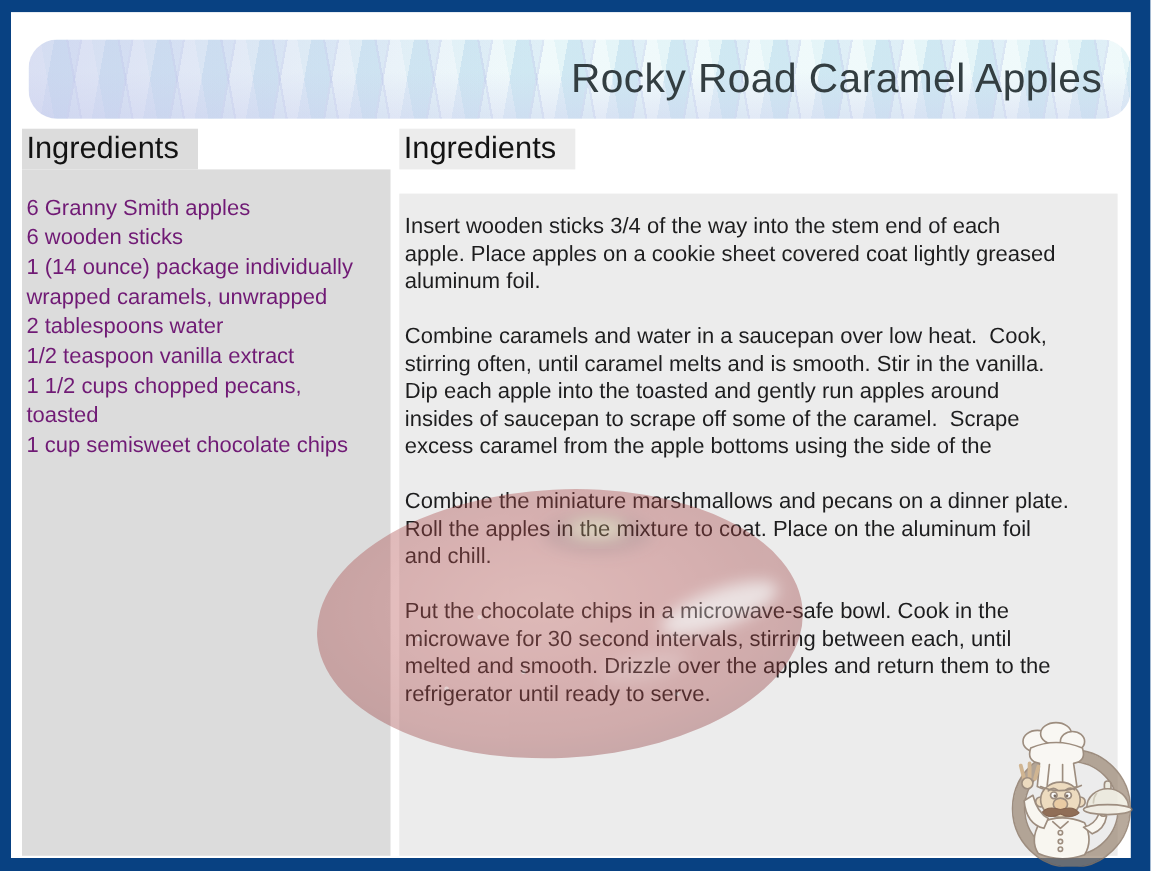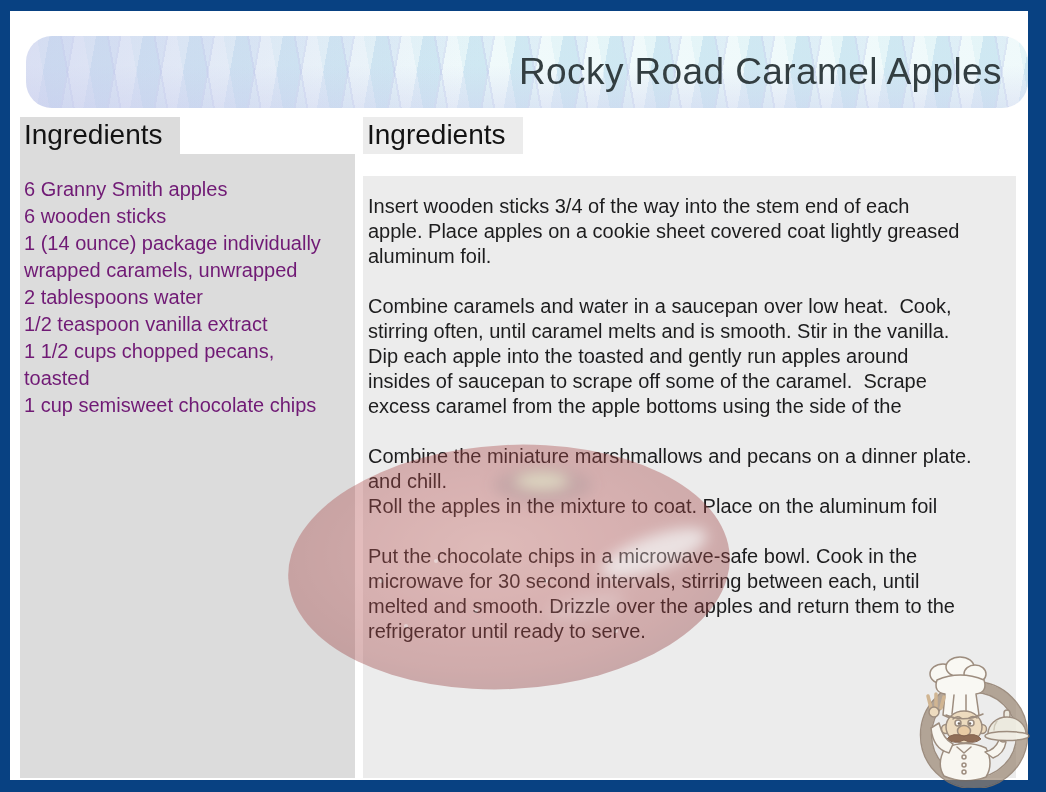--- a/index.html
+++ b/index.html
@@ -88,22 +88,22 @@
             </div>
             <div class="para">
               <div class="line">Combine caramels and water in a saucepan over low heat.  Cook,</div>
               <div class="line">stirring often, until caramel melts and is smooth. Stir in the vanilla.</div>
               <div class="line">Dip each apple into the toasted and gently run apples around</div>
               <div class="line">insides of saucepan to scrape off some of the caramel.  Scrape</div>
               <div class="line">excess caramel from the apple bottoms using the side of the</div>
             </div>
             <div class="para">
               <div class="line">Combine the miniature marshmallows and pecans on a dinner plate.</div>
+              <div class="line">Roll the apples in the mixture to coat. Place on the aluminum foil</div>
               <div class="line">and chill.</div>
-              <div class="line">Roll the apples in the mixture to coat. Place on the aluminum foil</div>
             </div>
             <div class="para">
               <div class="line">Put the chocolate chips in a microwave-safe bowl. Cook in the</div>
               <div class="line">microwave for 30 second intervals, stirring between each, until</div>
               <div class="line">melted and smooth. Drizzle over the apples and return them to the</div>
               <div class="line">refrigerator until ready to serve.</div>
             </div>
           </div>
       </div>
     </div>

